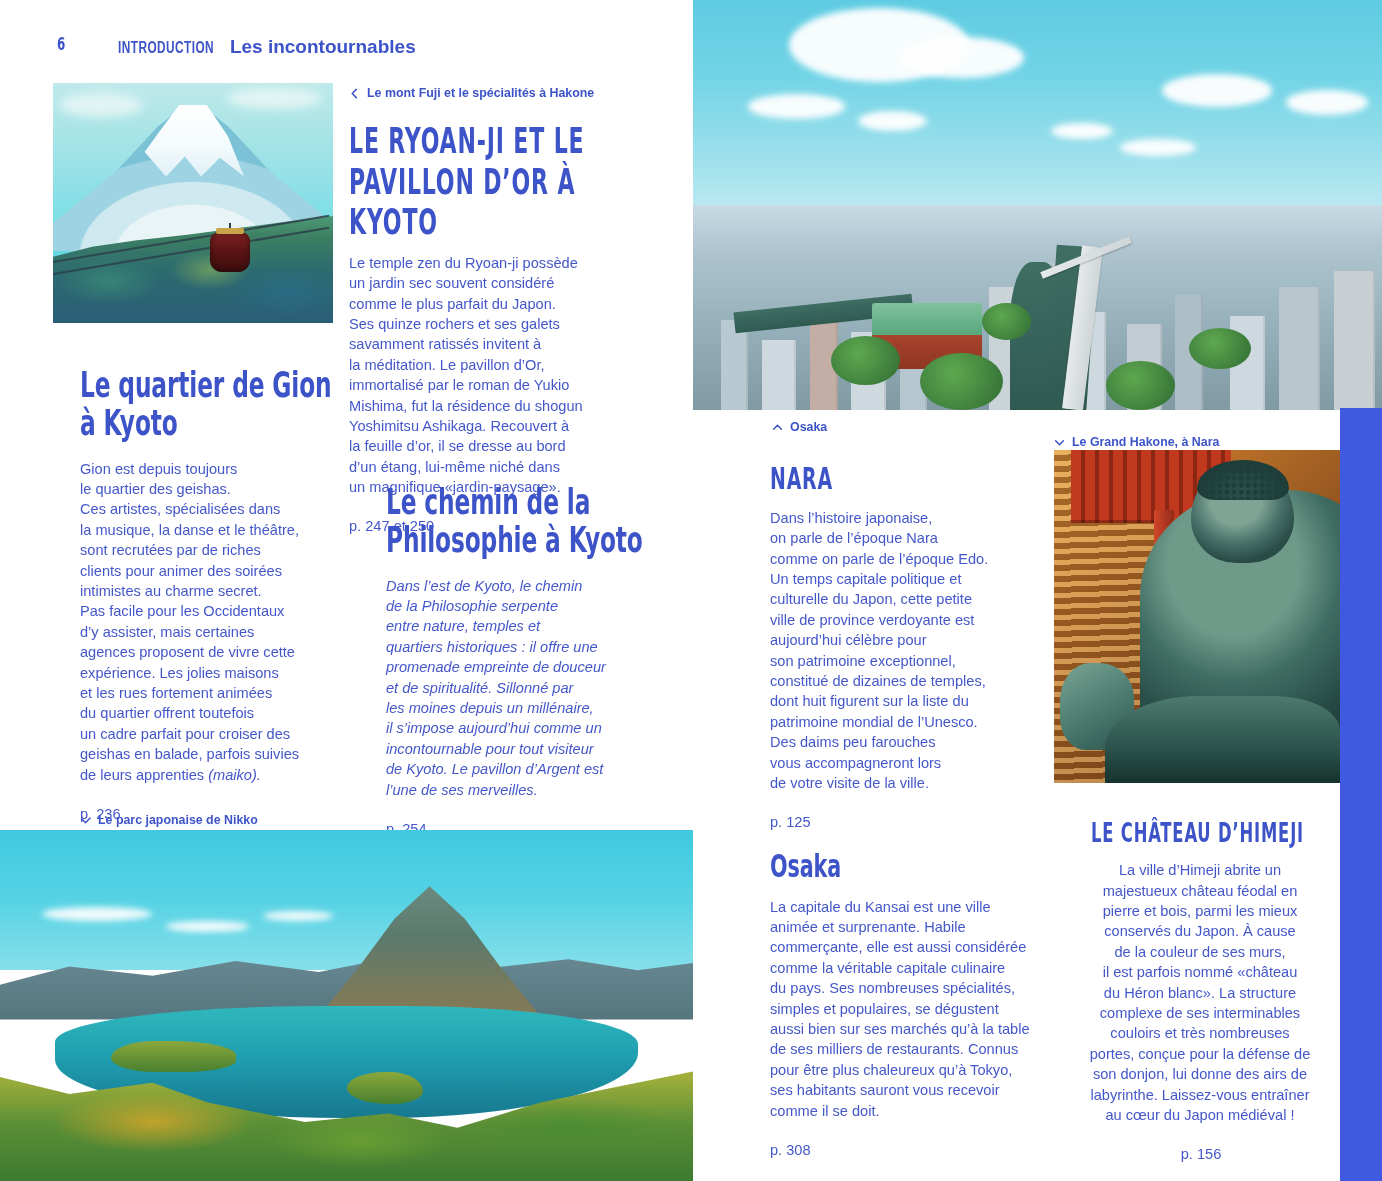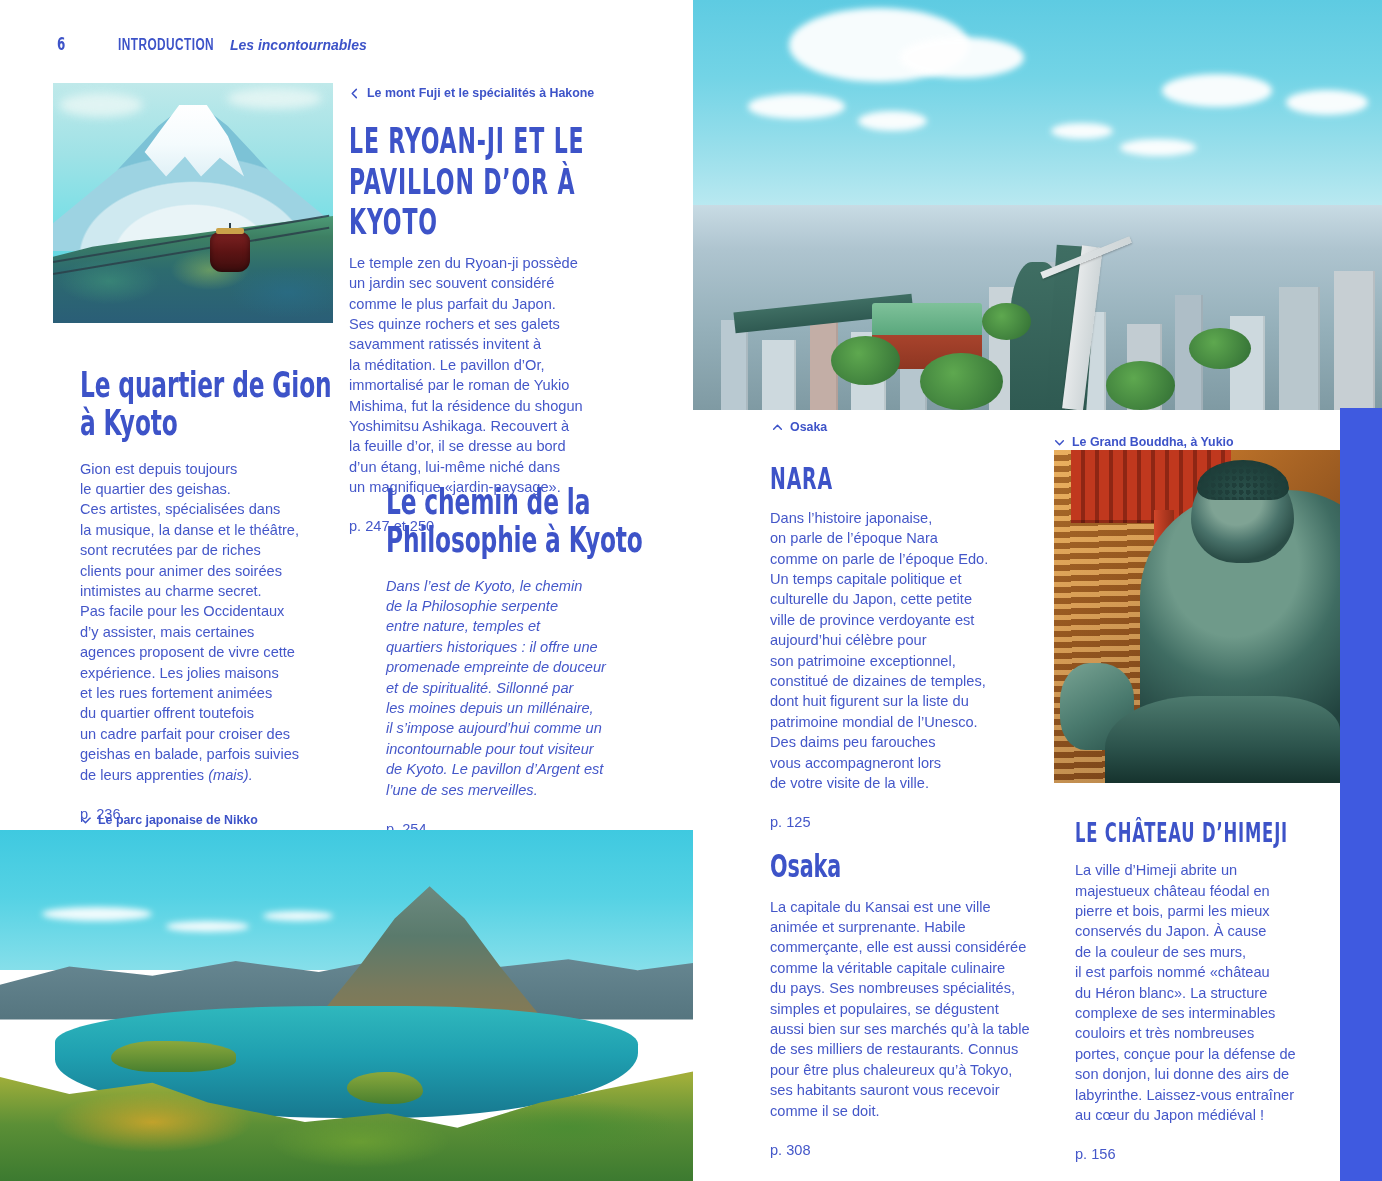--- a/index.html
+++ b/index.html
@@ -19,21 +19,21 @@
   }
   .run-head {
     position: absolute; left: 118px; top: 36px;
     font-size: 14.5px; color: #3d53c8; white-space: nowrap;
   }
   .run-head .intro {
     font-weight: 700; letter-spacing: .6px; font-size: 16px;
     display: inline-block; transform: scaleX(.74); transform-origin: left center;
     margin-right: -22px;
   }
-  .run-head .sub { font-weight: 600; font-size: 14px; font-style: italic; }
+  .run-head .sub { font-weight: 600; font-size: 19px; }
 
   
   .disp-caps {
     color: #3d53c8; font-weight: 700; text-transform: uppercase;
     font-family: "DejaVu Sans Condensed", "Liberation Sans Narrow", "Liberation Sans", sans-serif;
     letter-spacing: 1.2px; line-height: 1.16;
     transform: scaleX(.70); transform-origin: left top;
     white-space: pre-line;
   }
   
@@ -239,21 +239,21 @@
 clients pour animer des soirées
 intimistes au charme secret.
 Pas facile pour les Occidentaux
 d’y assister, mais certaines
 agences proposent de vivre cette
 expérience. Les jolies maisons
 et les rues fortement animées
 du quartier offrent toutefois
 un cadre parfait pour croiser des
 geishas en balade, parfois suivies
-de leurs apprenties </span><i>(mais).</i></div>
+de leurs apprenties </span><i>(maiko).</i></div>
     <div class="pageref" style="margin-top:19px;">p. 236</div>
   </div>
 
   <div class="col" style="left:386px;top:483px;width:270px;">
     <div class="disp-mix" style="font-size:36px;width:390px;">Le chemin de la
 Philosophie à Kyoto</div>
     <div class="body-txt" style="margin-top:17px;width:270px;font-style:italic;">Dans l’est de Kyoto, le chemin
 de la Philosophie serpente
 entre nature, temples et
 quartiers historiques : il offre une
@@ -353,21 +353,21 @@
 de votre visite de la ville.</div>
     <div class="pageref" style="margin-top:19px;">p. 125</div>
   </div>
 
   <div class="caption" style="position:absolute;left:1054px;top:435px;">
     <span class="chev">
       <svg viewBox="0 0 12 12">
           <path d="M1.8 4L6 8.4L10.2 4" fill="none" stroke="#3d53c8" stroke-width="1.6" stroke-linecap="round" stroke-linejoin="round"></path>
         </svg>
     </span>
-    <span>Le Grand Bouddha, à Yukio</span>
+    <span>Le Grand Hakone, à Nara</span>
   </div>
 
   <div class="photo" id="photo-buddha">
     <div class="bd-wood"></div>
     <div class="bd-beams"></div>
     <div class="bd-redpanel"></div>
     <div class="bd-redcol"></div>
     <div class="bd-body"></div>
     <div class="bd-head"></div>
     <div class="bd-curls"></div>
@@ -384,21 +384,21 @@
 du pays. Ses nombreuses spécialités,
 simples et populaires, se dégustent
 aussi bien sur ses marchés qu’à la table
 de ses milliers de restaurants. Connus
 pour être plus chaleureux qu’à Tokyo,
 ses habitants sauront vous recevoir
 comme il se doit.</div>
     <div class="pageref" style="margin-top:19px;">p. 308</div>
   </div>
 
-  <div class="col" style="left:1075px;top:818px;width:252px;">
+  <div class="col" style="left:1075px;top:818px;width:252px;text-align:center;">
     <div class="disp-caps" style="font-size:26px;width:350px;">LE CHÂTEAU D’HIMEJI</div>
     <div class="body-txt" style="margin-top:12px;width:250px;">La ville d’Himeji abrite un
 majestueux château féodal en
 pierre et bois, parmi les mieux
 conservés du Japon. À cause
 de la couleur de ses murs,
 il est parfois nommé «château
 du Héron blanc». La structure
 complexe de ses interminables
 couloirs et très nombreuses

